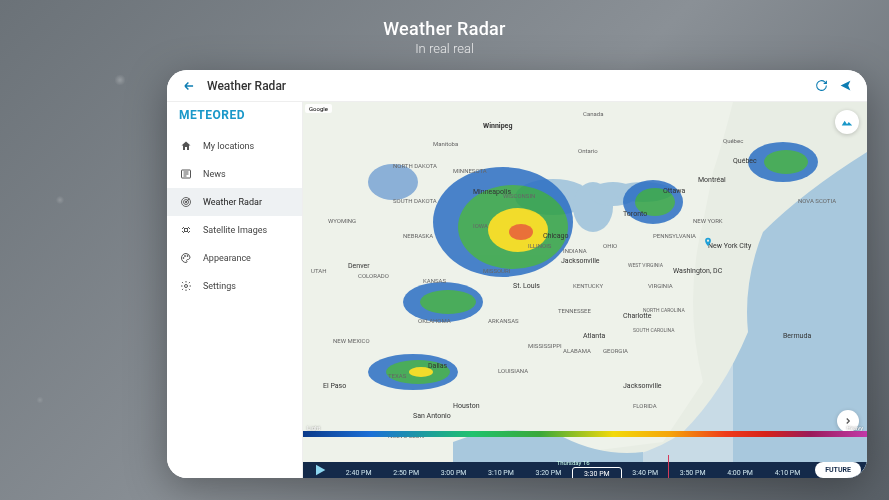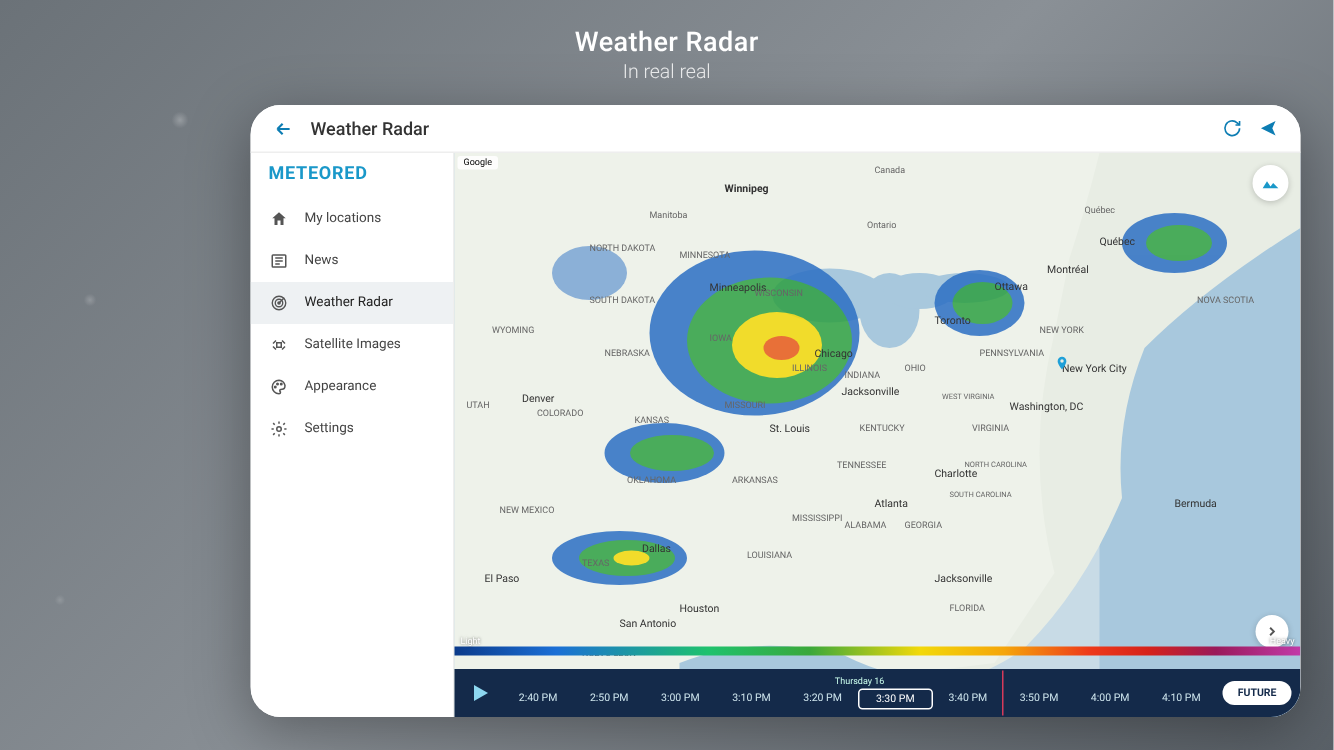--- a/index.html
+++ b/index.html
@@ -144,21 +144,21 @@
 }
 .intensity-labels {
   display: flex; justify-content: space-between;
   font-size: 6px; color: #fff; padding: 0 4px;
   text-shadow: 0 0 2px rgba(0,0,0,0.6);
   margin-top: -12px;
 }
 .timeline {
   position: absolute;
   bottom: 0; left: 0; right: 0;
-  height: 32px;
+  height: 16px;
   background: #142a4a;
   display: flex;
   align-items: center;
   padding: 0 6px;
   gap: 4px;
 }
 .play-btn {
   width: 22px; height: 22px;
   display:flex; align-items:center; justify-content:center;
   color: #8dd7f0; cursor: pointer;

